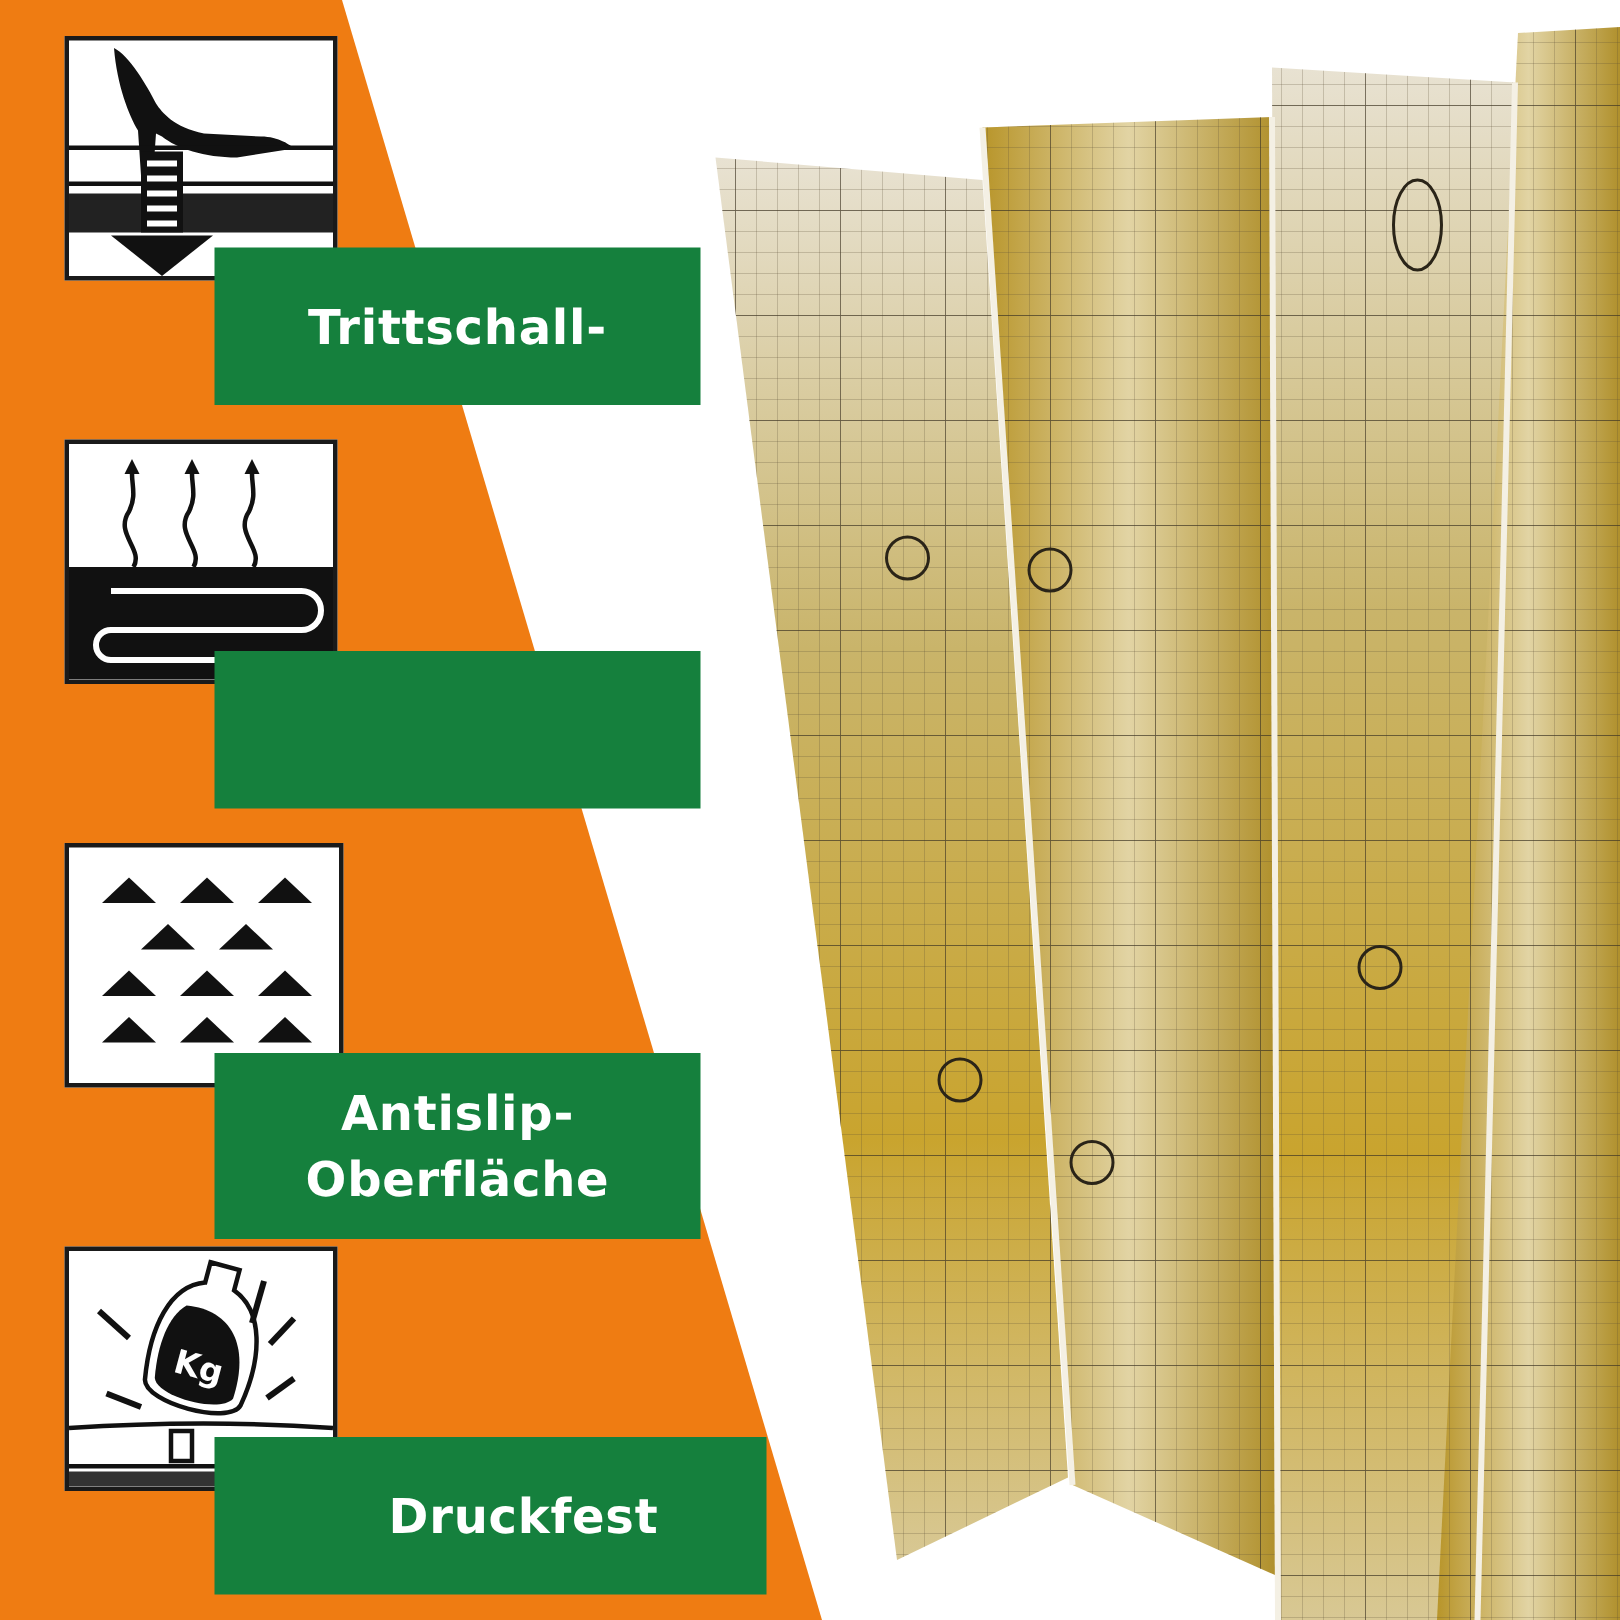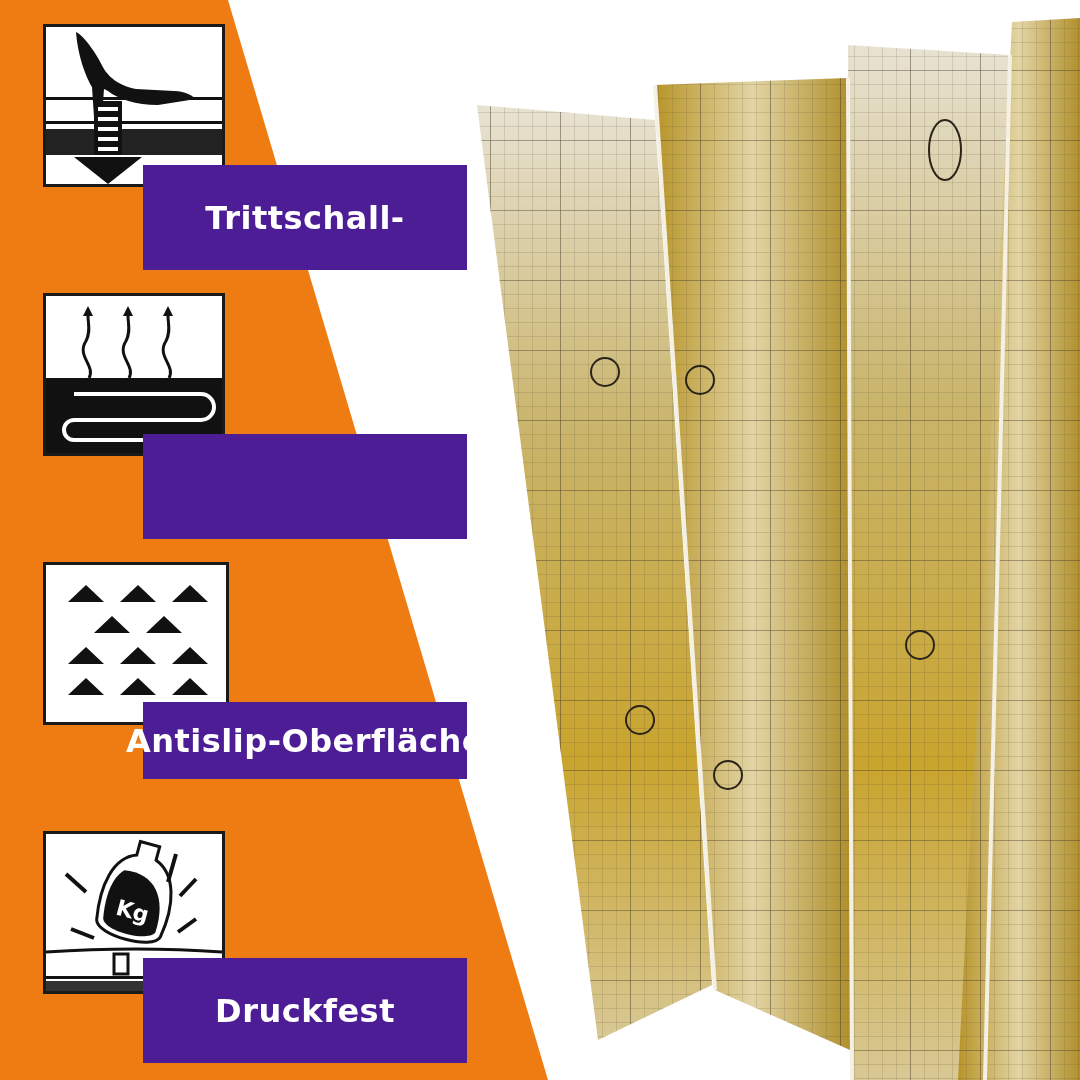--- a/index.html
+++ b/index.html
@@ -1,19 +1,19 @@
 <!DOCTYPE html>
 <html><head>
 <meta charset="utf-8">
 <style>
   html,body{margin:0;padding:0;}
   body{width:1080px;height:1080px;position:relative;overflow:hidden;background:#ffffff;font-family:"DejaVu Sans",sans-serif;}
   .orange{position:absolute;left:0;top:0;width:1080px;height:1080px;}
   .icon-box{position:absolute;left:43px;width:182px;background:#fff;border:3px solid #1a1a1a;box-sizing:border-box;overflow:hidden;}
-  .label{position:absolute;left:143px;width:324px;background:#4c1d95;color:#fff;font-weight:bold;font-size:32px;line-height:44px;text-align:center;display:flex;align-items:center;justify-content:center;letter-spacing:0.5px;}
+  .label{position:absolute;left:143px;width:324px;background:#15803d;color:#fff;font-weight:bold;font-size:32px;line-height:44px;text-align:center;display:flex;align-items:center;justify-content:center;flex-direction:column;letter-spacing:0.5px;}
   .label span{display:block;}
   .photo{position:absolute;left:470px;top:0;width:610px;height:1080px;}
 </style>
 </head>
 <body>
 
 <svg class="orange" viewBox="0 0 1080 1080">
   <polygon points="0,0 228,0 548,1080 0,1080" fill="#EF7C12"></polygon>
 </svg>
 
@@ -112,21 +112,21 @@
       <polygon points="100,68 118,51 136,68"></polygon>
       <polygon points="22,99 40,82 58,99"></polygon>
       <polygon points="74,99 92,82 110,99"></polygon>
       <polygon points="126,99 144,82 162,99"></polygon>
       <polygon points="22,130 40,113 58,130"></polygon>
       <polygon points="74,130 92,113 110,130"></polygon>
       <polygon points="126,130 144,113 162,130"></polygon>
     </g>
   </svg>
 </div>
-<div class="label" style="top:702px;height:77px;">
+<div class="label" style="top:702px;height:124px;">
   <span>Antislip-</span>
   <span>Oberfläche</span>
 </div>
 
 <div class="icon-box" style="top:831px;height:163px;">
   <svg width="176" height="157" viewBox="0 0 176 157">
     <g transform="rotate(15 88 70)">
       <path d="M78 8 L98 8 L98 22 C120 30 128 60 122 95 C118 110 60 110 56 95 C50 60 56 30 78 22 Z" fill="#fff" stroke="#111" stroke-width="3"></path>
       <path d="M70 40 C100 35 118 55 116 92 C110 104 66 104 62 92 C58 70 60 50 70 40 Z" fill="#111"></path>
       <text x="72" y="85" font-family="DejaVu Sans, sans-serif" font-weight="bold" font-size="22" fill="#fff">Kg</text>
@@ -137,15 +137,15 @@
       <line x1="130" y1="20" x2="122" y2="48"></line>
       <line x1="150" y1="45" x2="134" y2="62"></line>
       <line x1="150" y1="85" x2="132" y2="98"></line>
     </g>
     <path d="M0 118 C60 114 120 114 176 118" fill="none" stroke="#111" stroke-width="3"></path>
     <rect x="68" y="120" width="14" height="20" fill="#fff" stroke="#111" stroke-width="3"></rect>
     <rect x="0" y="142" width="176" height="3" fill="#111"></rect>
     <rect x="0" y="147" width="176" height="10" fill="#333"></rect>
   </svg>
 </div>
-<div class="label" style="top:958px;height:105px;">
+<div class="label" style="top:958px;height:105px;padding-left:44px;">
   <span>Druckfest</span>
 </div>
 
 </body></html>

